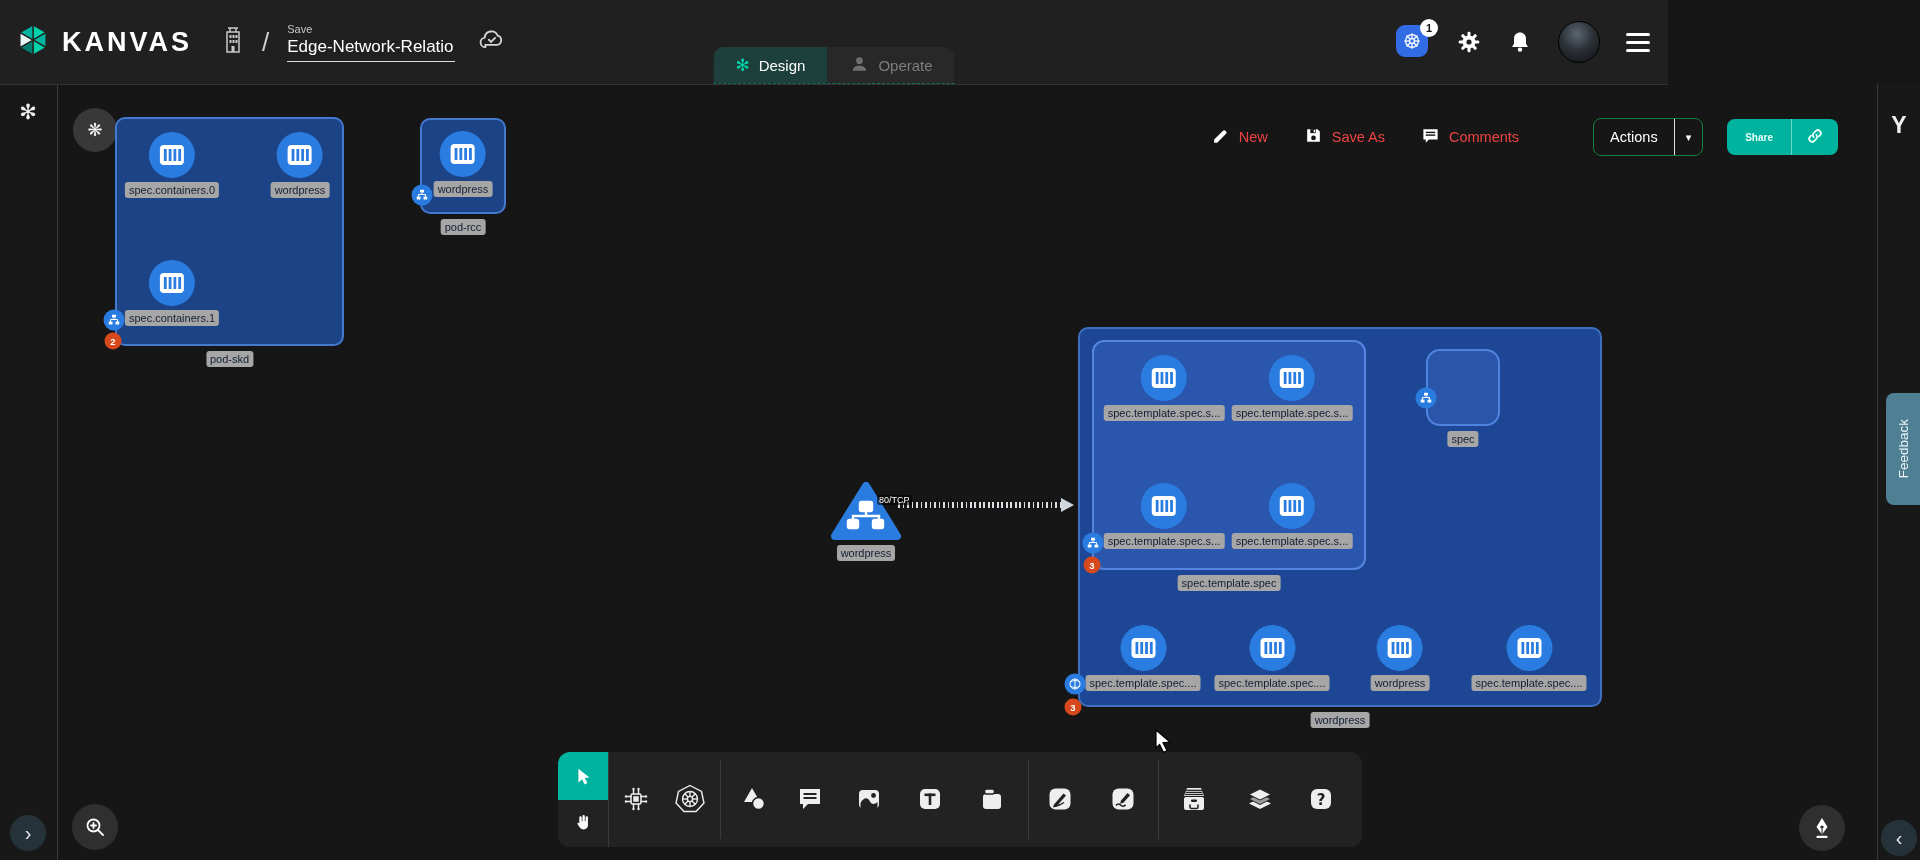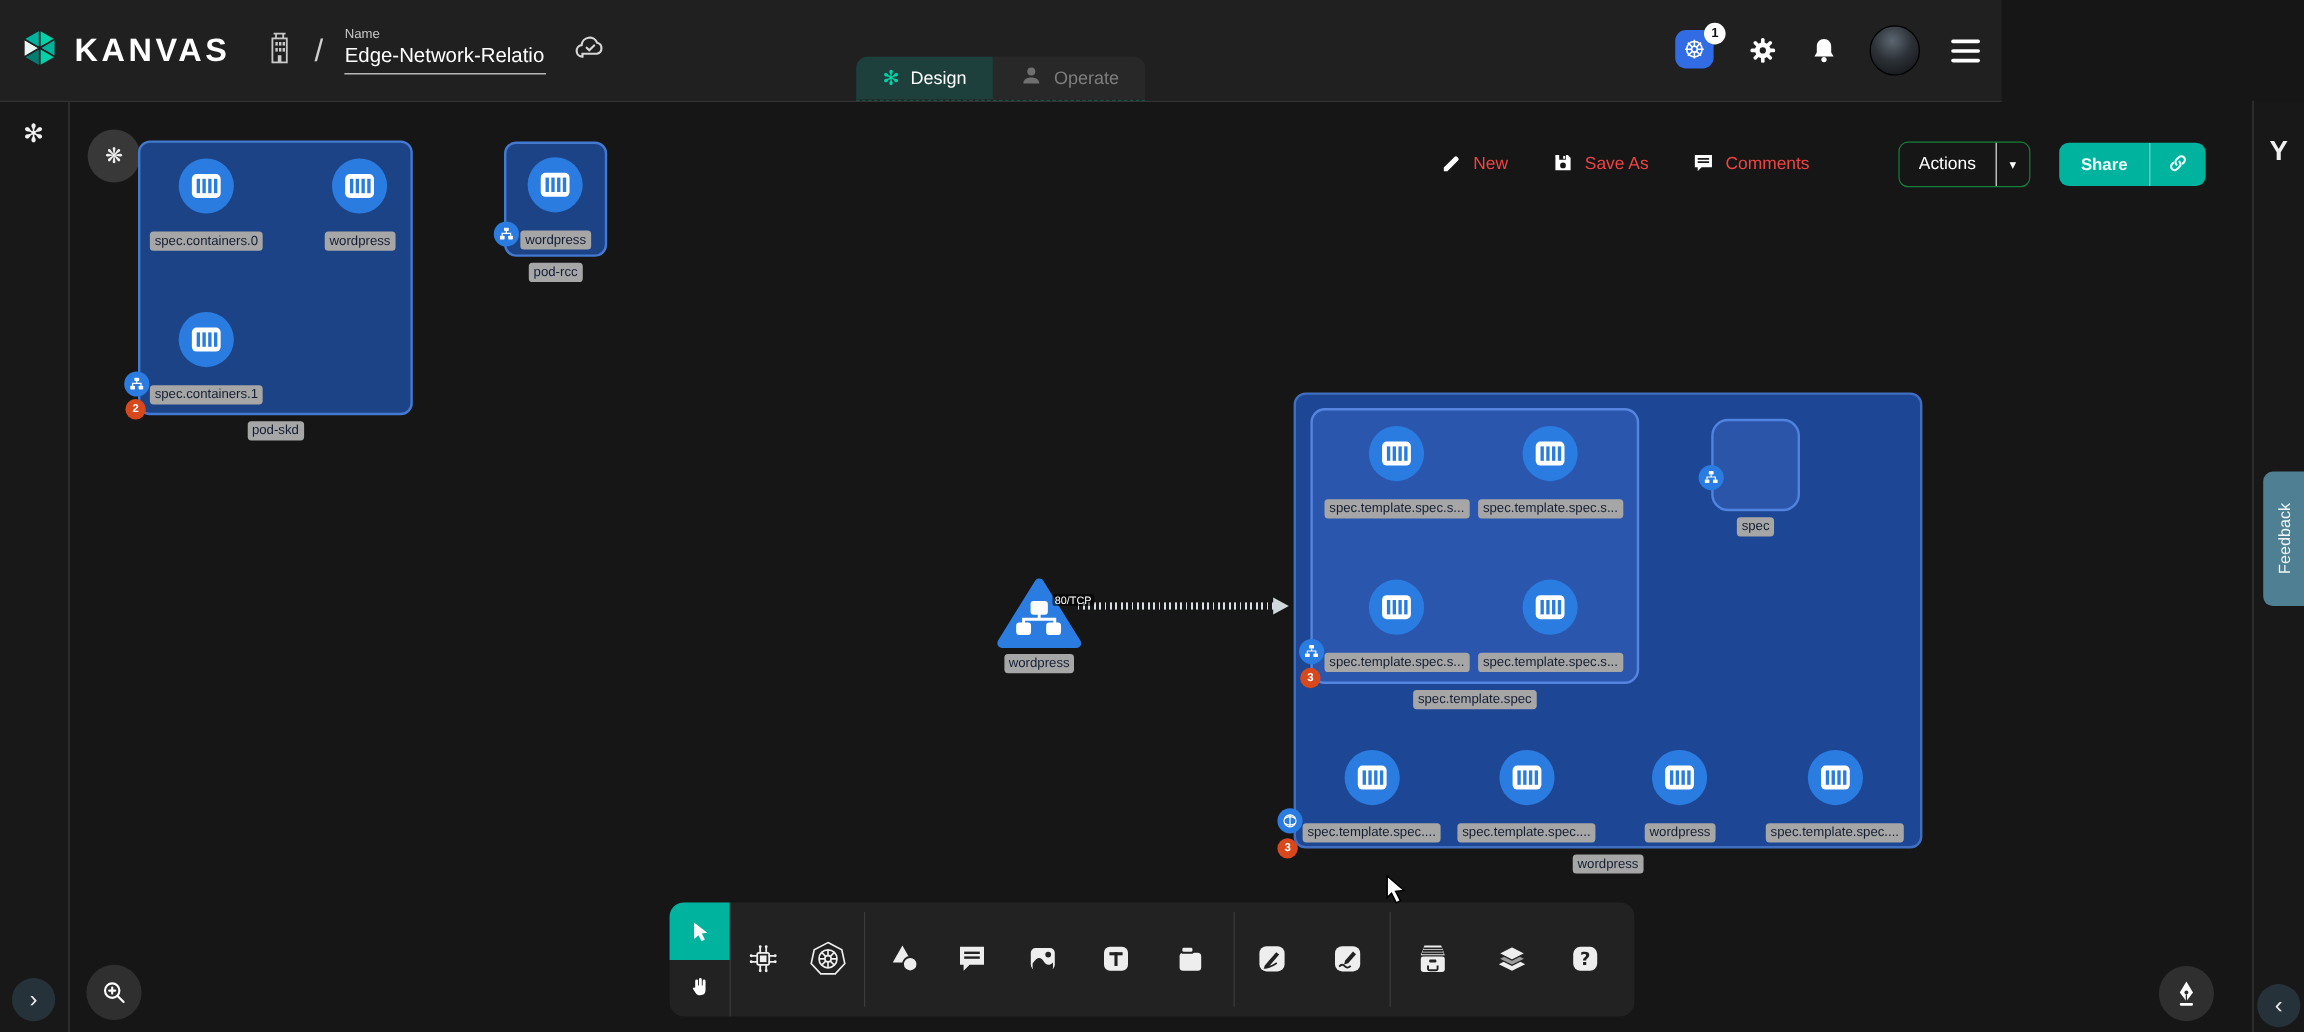--- a/index.html
+++ b/index.html
@@ -29,21 +29,21 @@
   .tab.active{background:#1d403c;color:#fff;}
   .tab.inactive{background:#282828;color:#7d7d7d;}
   .tab-ico-design{color:#00D3A9;font-size:17px;}
 
   
   .actionbar{position:absolute;top:118px;right:82px;display:flex;align-items:center;gap:24px;z-index:15;}
   .act{display:flex;align-items:center;gap:9px;background:none;border:none;color:#ef4444;font-size:14.5px;cursor:pointer;font-family:"Liberation Sans",sans-serif;}
   .actions-btn{display:flex;align-items:stretch;border:1px solid #15803d;border-radius:8px;height:36px;color:#fff;font-size:14.5px;cursor:pointer;margin-left:44px;}
   .actions-btn .seg{display:flex;align-items:center;padding:0 16px;}
   .actions-btn .seg.caret{border-left:1px solid #e3e3e3;padding:0 11px;font-size:11px;}
-  .share-btn{display:flex;align-items:stretch;background:#00B39F;border-radius:8px;height:36px;color:#eafffa;font-size:14px;font-weight:bold;cursor:pointer;overflow:hidden;}
+  .share-btn{display:flex;align-items:stretch;background:#00B39F;border-radius:8px;height:36px;color:#eafffa;font-size:10px;font-weight:bold;cursor:pointer;overflow:hidden;}
   .share-btn .seg{display:flex;align-items:center;padding:0 18px;}
   .share-btn .seg.link{border-left:1px solid rgba(255,255,255,.45);padding:0 13px;}
 
   
   .rail-l{position:absolute;left:0;top:84px;width:57px;bottom:0;background:#181818;border-right:1px solid #3a3a3a;z-index:10;}
   .rail-r{position:absolute;right:0;top:84px;width:42px;bottom:0;background:#181818;border-left:1px solid #3a3a3a;z-index:10;}
   .spinner{position:absolute;left:28px;top:28px;transform:translate(-50%,-50%);color:#f0f0f0;font-size:21px;}
   .circ-btn{position:absolute;border-radius:50%;display:flex;align-items:center;justify-content:center;cursor:pointer;border:none;}
   .chev{background:#26323a;color:#e8e8e8;font-size:20px;width:36px;height:36px;}
   .yico{position:absolute;left:50%;top:28px;transform:translateX(-50%);color:#f0f0f0;font-size:23px;font-weight:bold;}
@@ -52,21 +52,21 @@
 
   
   #canvas{position:absolute;left:58px;top:85px;right:43px;bottom:0;}
   .fab{position:absolute;width:46px;height:46px;border-radius:50%;background:#2f2f2f;display:flex;align-items:center;justify-content:center;border:none;cursor:pointer;z-index:8;}
   .dock{position:absolute;left:15px;top:23px;width:44px;height:44px;border-radius:50%;background:#383838;color:#efefef;font-size:18px;display:flex;align-items:center;justify-content:center;z-index:1;border:none;cursor:pointer;}
 
   .group{position:absolute;background:#1C4385;border:2px solid #4379D0;border-radius:10px;z-index:2;}
   .group.dep{background:#1D4694;border-color:#416FC0;}
   .subgroup{position:absolute;background:#2A56AE;border:2px solid #5585E0;border-radius:12px;}
   .specnode{position:absolute;background:#2B55A8;border:2.5px solid #4F83E0;border-radius:14px;}
-  .knode{position:absolute;display:flex;flex-direction:column;align-items:center;gap:15px;transform:translateX(-50%);cursor:pointer;}
+  .knode{position:absolute;display:flex;flex-direction:column;align-items:center;gap:4px;transform:translateX(-50%);cursor:pointer;}
   .kcircle{width:46px;height:46px;border-radius:50%;background:#2B7CE0;display:flex;align-items:center;justify-content:center;}
   .nlab{background:#A6A6A6;color:#141e33;font-size:11px;line-height:14px;padding:1px 4px;border-radius:3px;white-space:nowrap;}
   .glab{position:absolute;left:50%;top:calc(100% + 7px);transform:translateX(-50%);}
   .eico{position:absolute;width:21px;height:21px;border-radius:50%;background:#2B7CE0;display:flex;align-items:center;justify-content:center;transform:translate(-50%,-50%);z-index:4;cursor:pointer;}
   .cbadge{position:absolute;width:17px;height:17px;border-radius:50%;background:#D7491D;color:#fff;font-size:9.5px;font-weight:bold;display:flex;align-items:center;justify-content:center;transform:translate(-50%,-50%);z-index:4;cursor:pointer;}
 
   .tri-node{position:absolute;display:flex;flex-direction:column;align-items:center;gap:4px;transform:translateX(-50%);cursor:pointer;z-index:2;}
   .edge{position:absolute;height:6px;background:repeating-linear-gradient(90deg,#d8dee3 0px,#d8dee3 1.5px,transparent 1.5px,transparent 4.5px);z-index:2;}
   .edge-arrow{position:absolute;width:0;height:0;border-top:7px solid transparent;border-bottom:7px solid transparent;border-left:13px solid #cfd8dc;z-index:2;}
   .edge-label{position:absolute;font-size:9px;color:#fff;background:rgba(0,0,0,.55);padding:0 2px;border-radius:2px;z-index:5;}
@@ -117,21 +117,21 @@
               <rect x="15.5" y="9" width="2" height="3"></rect>
             <rect x="9.5" y="14" width="2" height="3"></rect>
               <rect x="12.5" y="14" width="2" height="3"></rect>
               <rect x="15.5" y="14" width="2" height="3"></rect>
             <rect x="11.5" y="20" width="3" height="6"></rect>
           </g>
         </svg>
       </span>
       <span class="crumb-sep">/</span>
       <div class="name-field">
-        <span class="name-label">Name</span>
+        <span class="name-label">Save</span>
         <input class="name-input" type="text" value="Edge-Network-Relatio" style="">
       </div>
       <span style="margin-left:8px;">
         <svg width="30" height="24" viewBox="0 0 24 20">
           <path d="M6.5 16a4 4 0 0 1-.6-7.96A5.6 5.6 0 0 1 16.7 6.4 3.9 3.9 0 0 1 16.6 14H6.5z" fill="none" stroke="#d6d6d6" stroke-width="1.5"></path>
           <polyline points="9.4,9.8 11.2,11.6 14.6,8.2" fill="none" stroke="#d6d6d6" stroke-width="1.5" stroke-linecap="round"></polyline>
         </svg>
       </span>
     </div>
 

